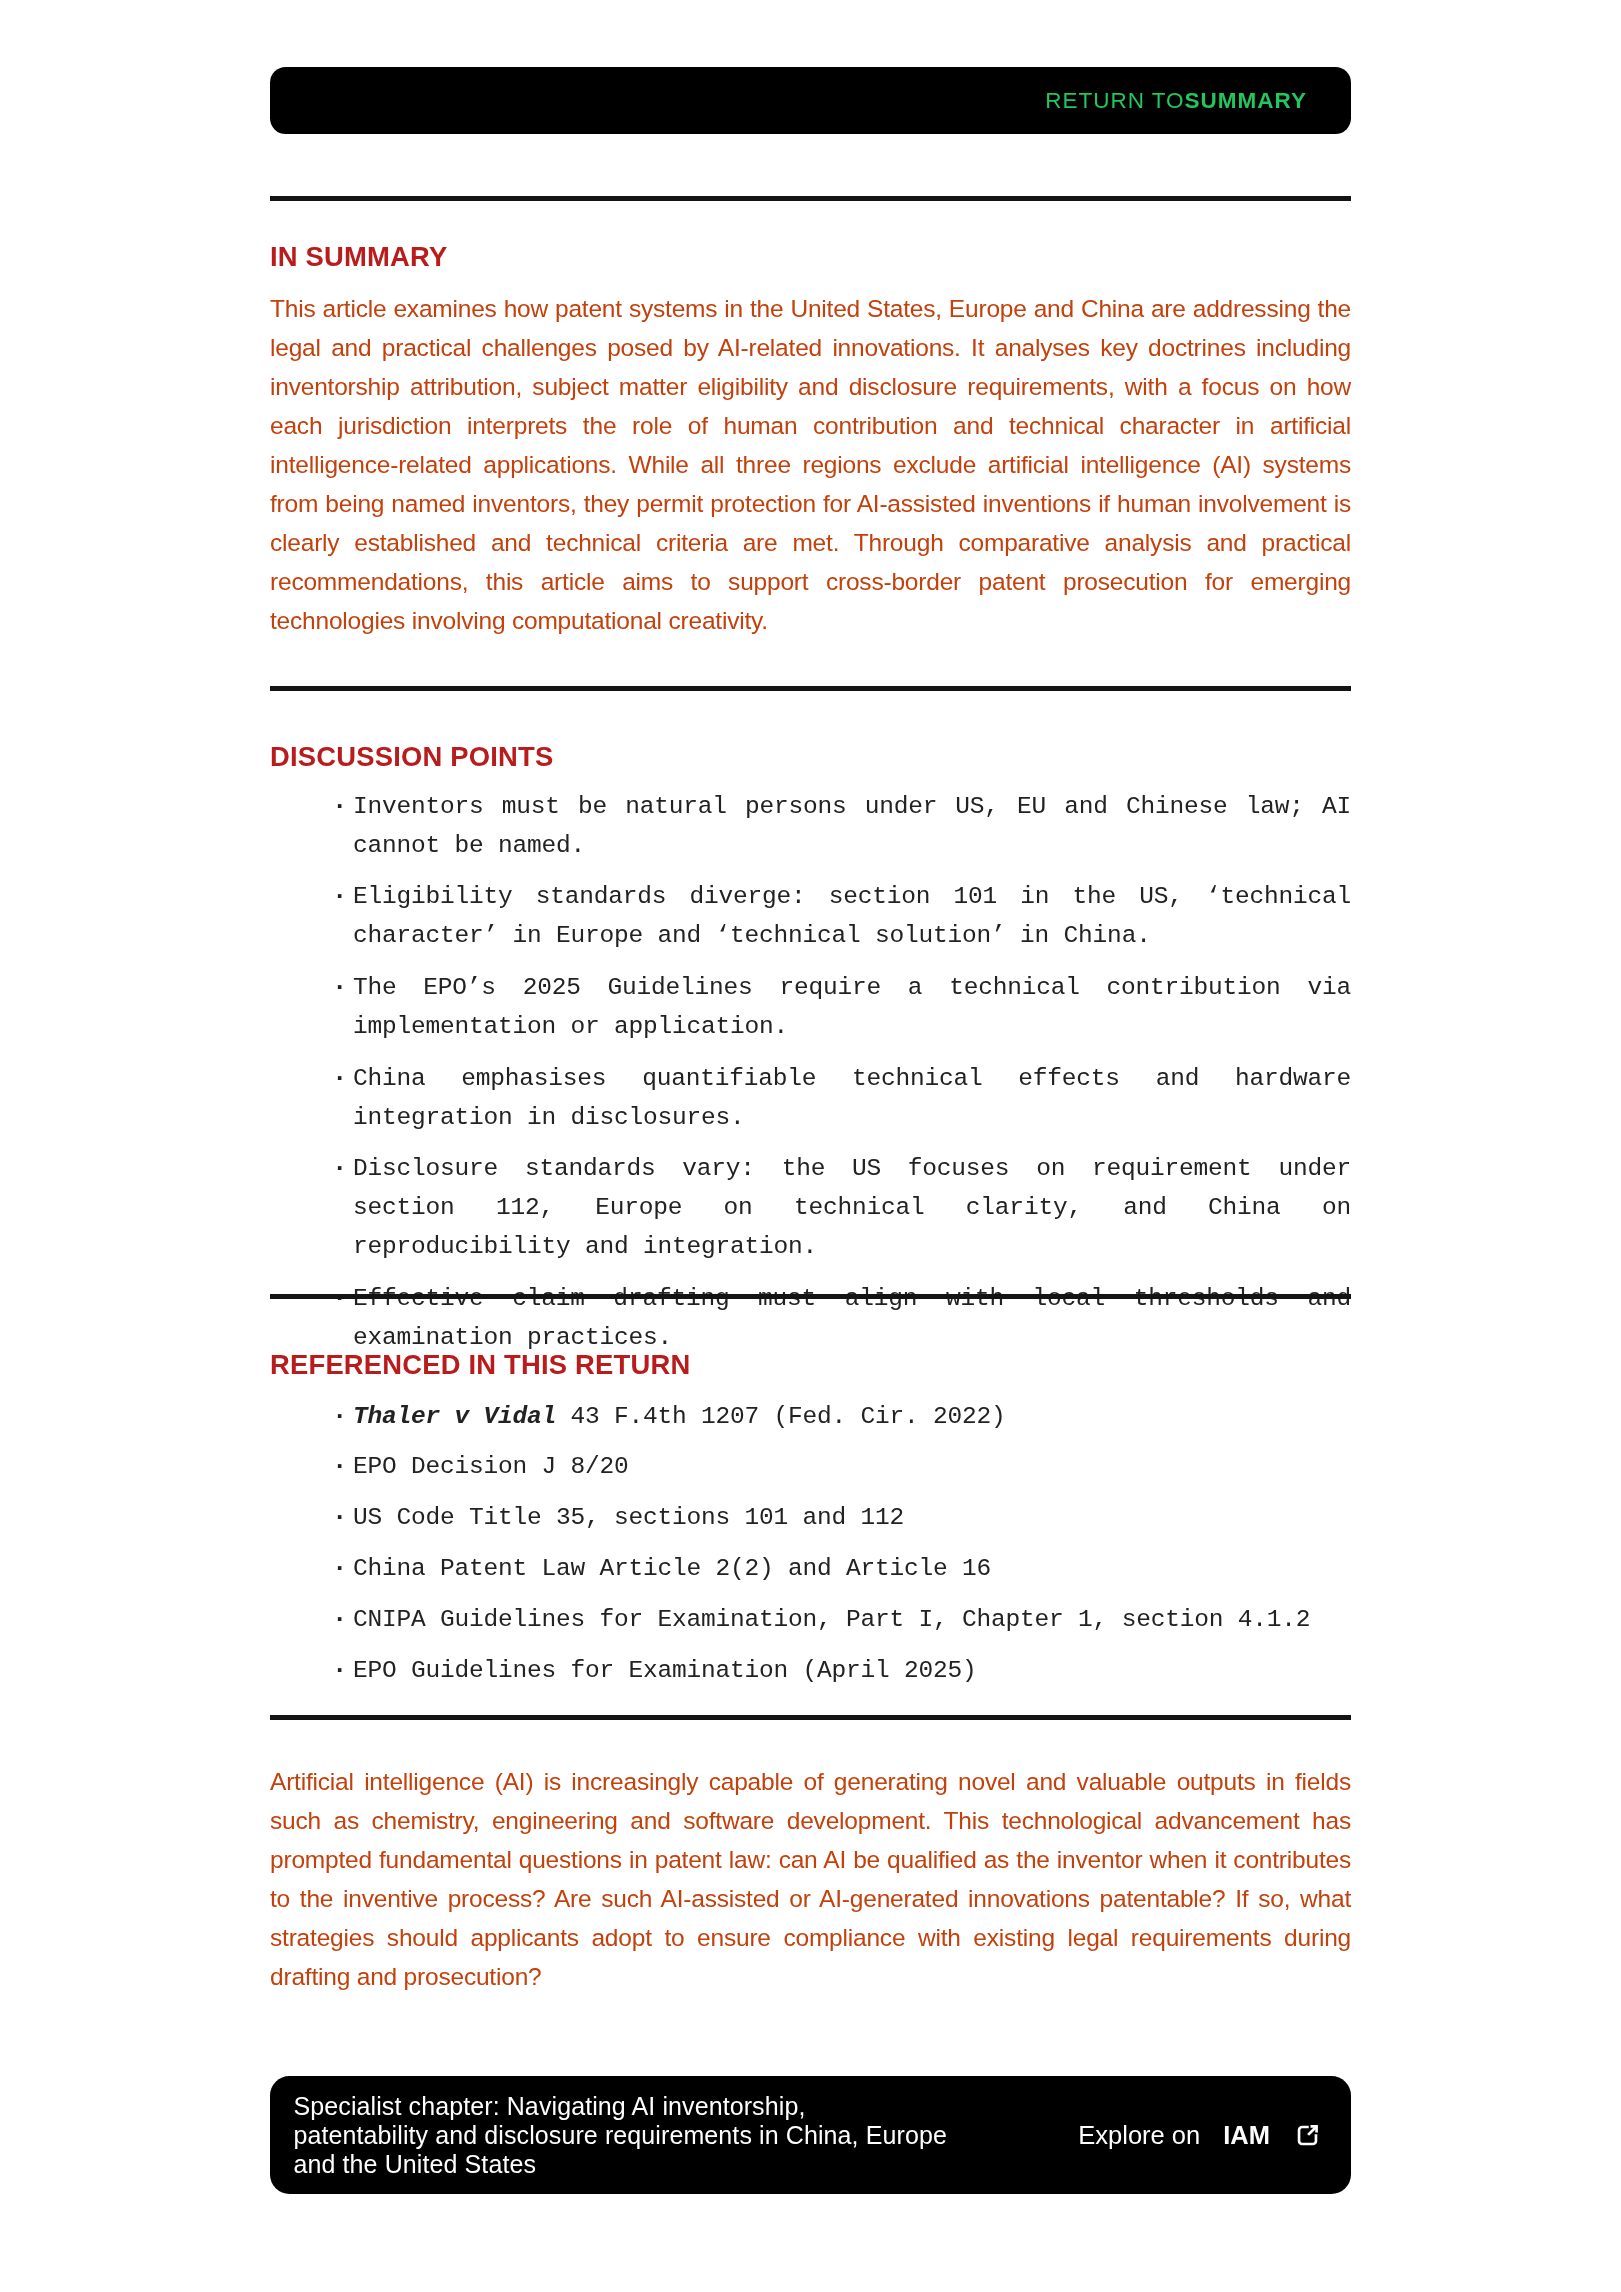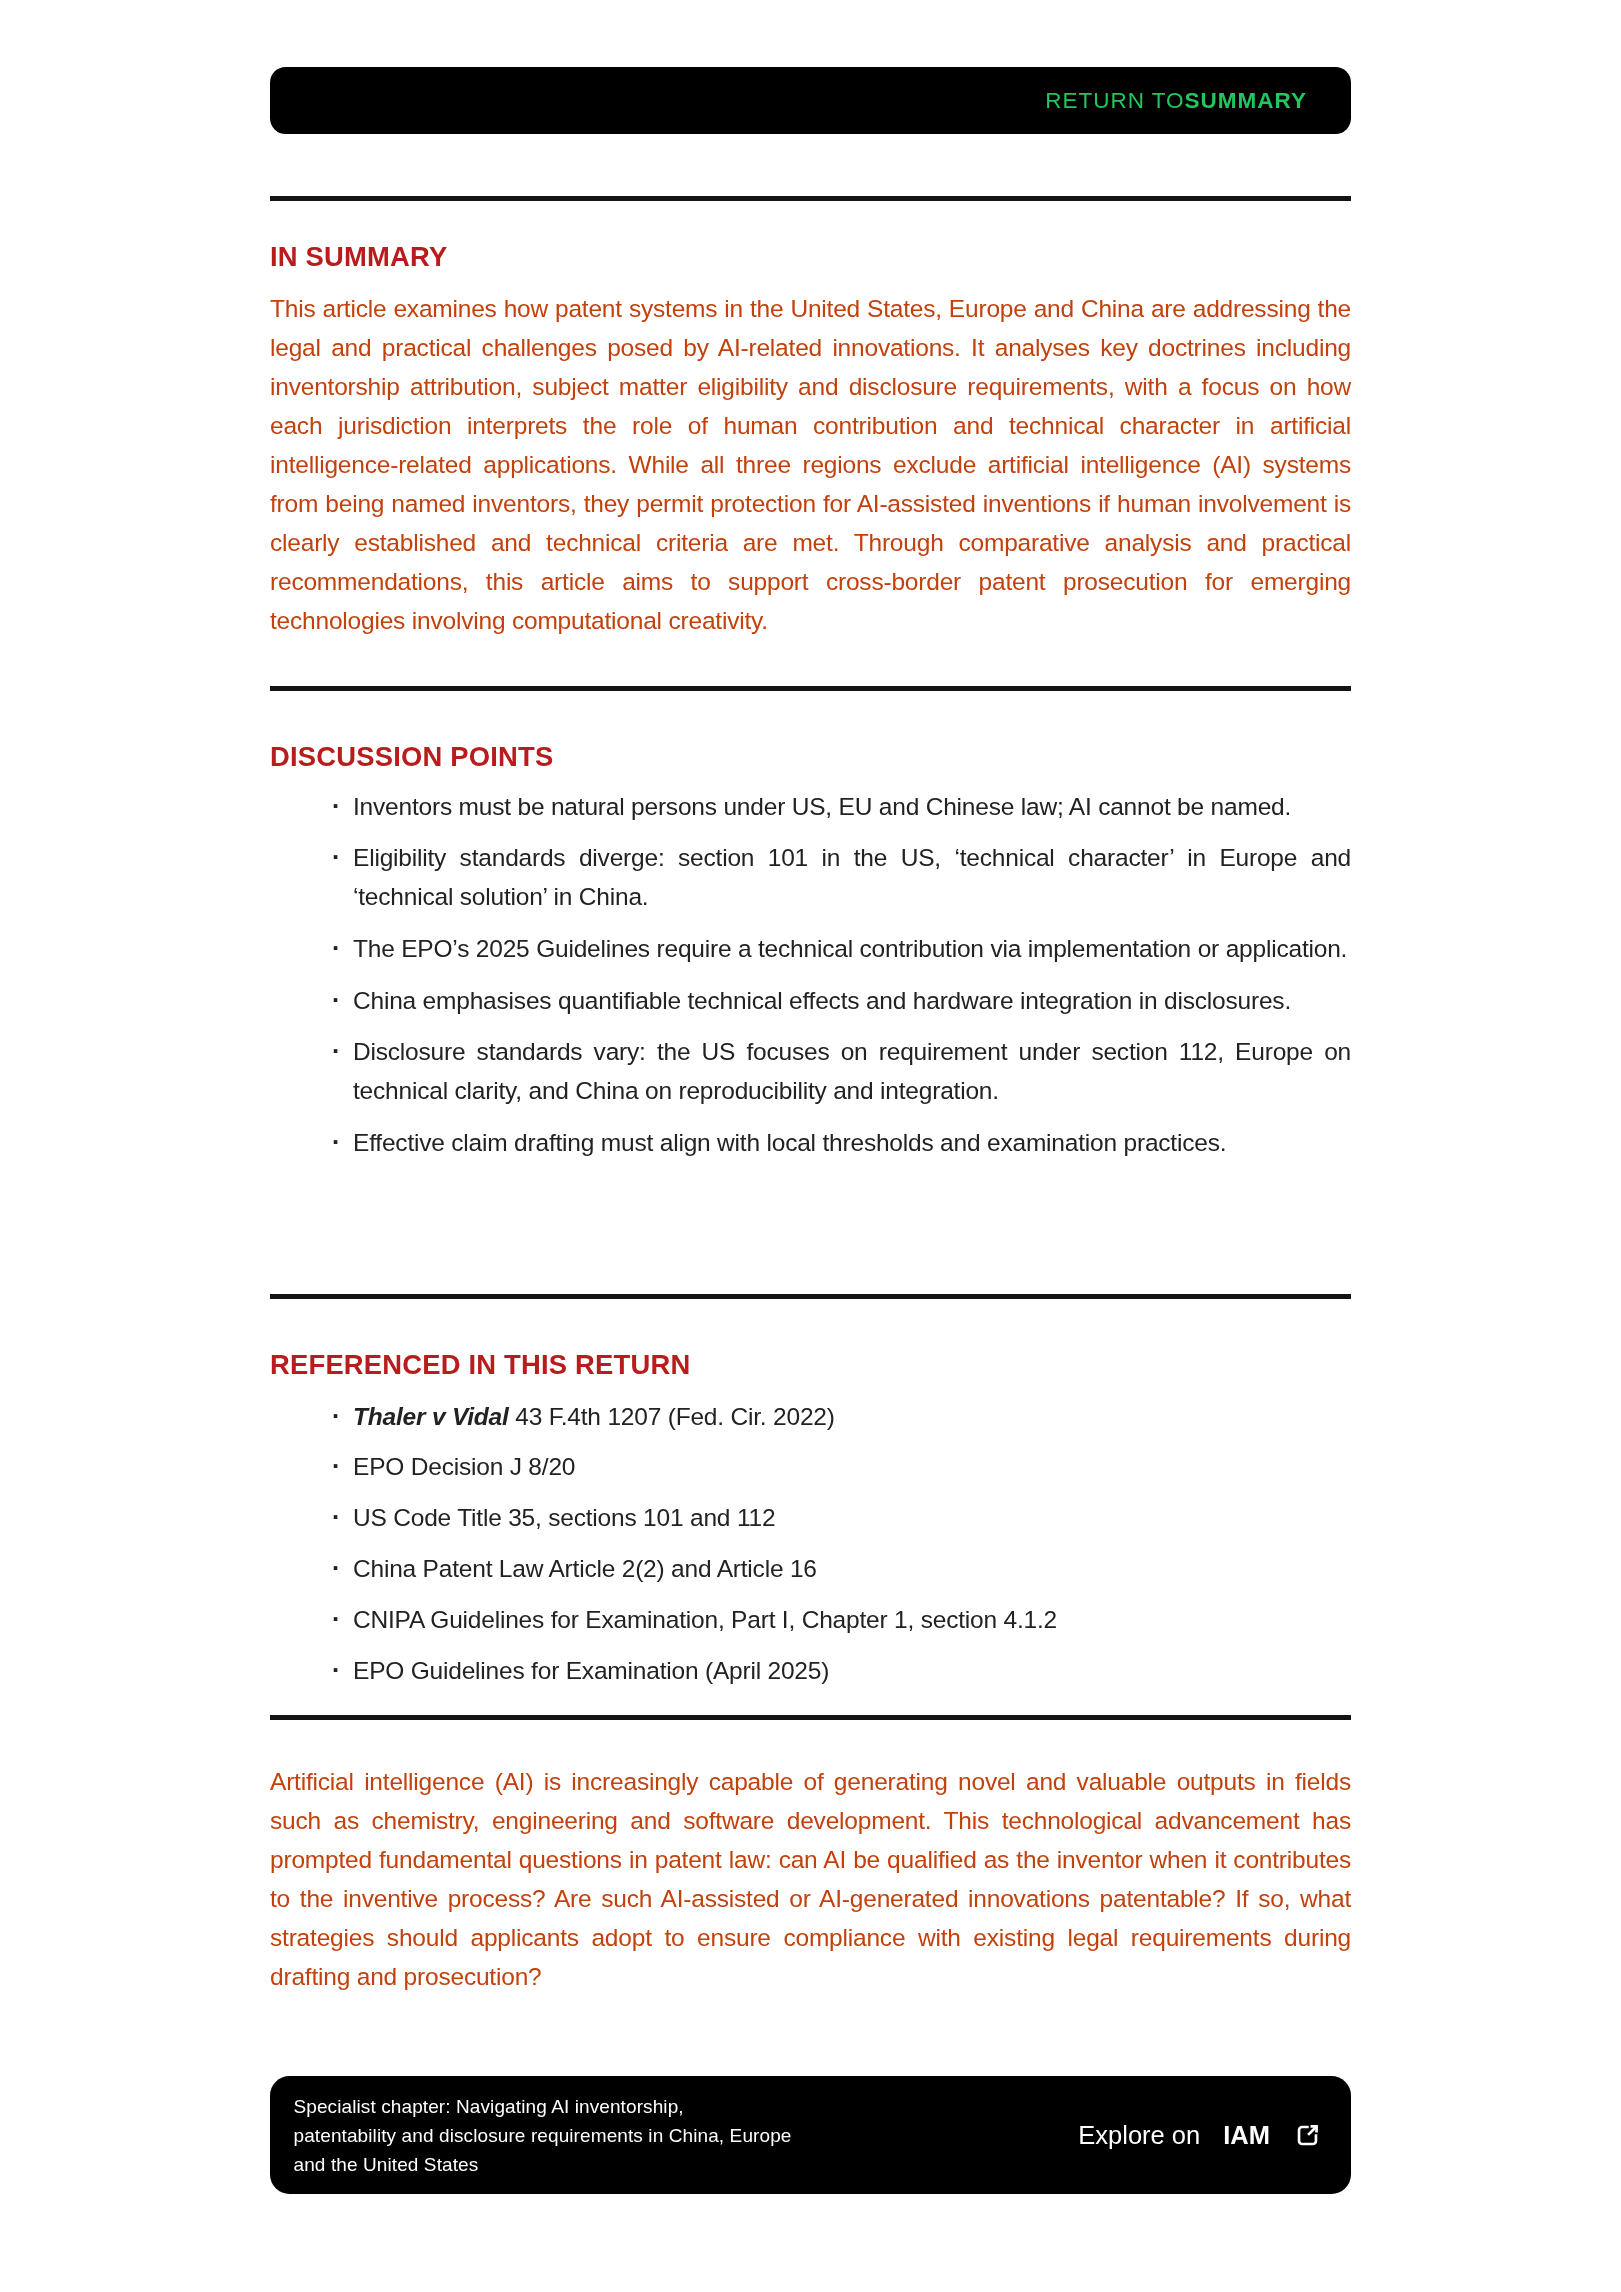--- a/index.html
+++ b/index.html
@@ -44,21 +44,21 @@
     margin:0; font-size:27.4px; line-height:33px; font-weight:700;
     color:#b91c1c; letter-spacing:0.2px;
   }
   .body-text {
     margin:15.7px 0 0 0;
     font-size:24.5px; line-height:39px; letter-spacing:-0.2px;
     color:#c2410c; text-align:justify;
   }
   .sec-intro .body-text { margin-top:0; }
 
-  ul.bullets { list-style:none; margin:13.7px 0 0 0; padding:0; }
+  ul.bullets { list-style:none; margin:13.7px 0 0 0; padding:0;font-family:Liberation Mono, monospace; }
   ul.bullets li {
     position:relative; padding-left:83px; margin-bottom:12.7px;
     font-size:24.5px; line-height:39px; letter-spacing:-0.2px;
     color:#222222; text-align:justify;
   }
   ul.bullets li::before {
     content:"\00B7";
     position:absolute; left:62px; top:0;
     font-weight:700; font-size:25.5px; line-height:39px; color:#222222;
   }
@@ -68,21 +68,21 @@
 
   
   .footer-banner {
     position:absolute; left:270px; top:2076px;
     width:1081px; height:118px; box-sizing:border-box;
     background:#000000; border-radius:19.6px;
     display:flex; align-items:center; justify-content:space-between;
     padding:0 29px 0 23.5px; color:#ffffff;
   }
   .footer-title {
-    font-size:19px; line-height:29px; white-space:pre-line;
+    font-size:25px; line-height:29px; white-space:pre-line;
     letter-spacing:0.1px;
   }
   .explore-link {
     display:flex; align-items:center; gap:23px;
     font-size:25.5px; cursor:pointer; white-space:nowrap;
   }
   .explore-link b { font-weight:700; }
   .explore-link svg { display:block; }
 </style>
 </head>

